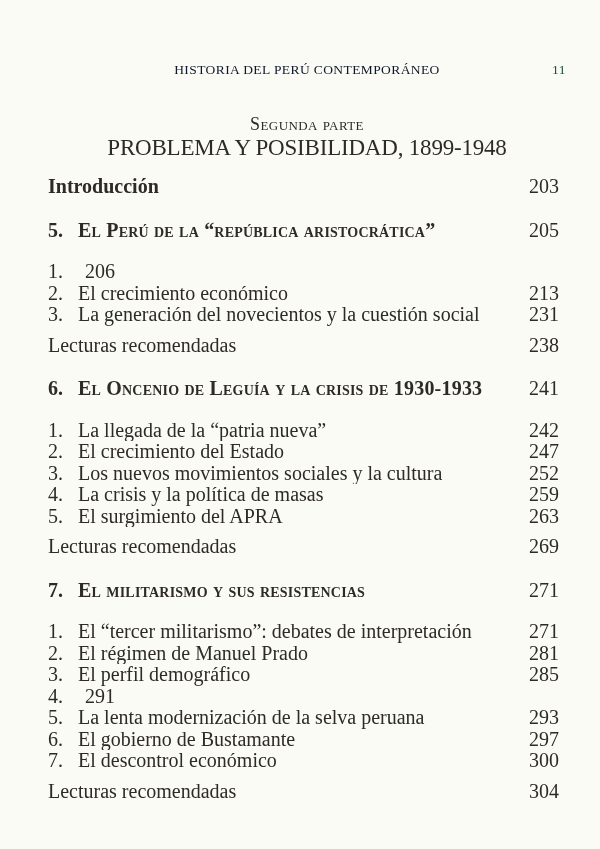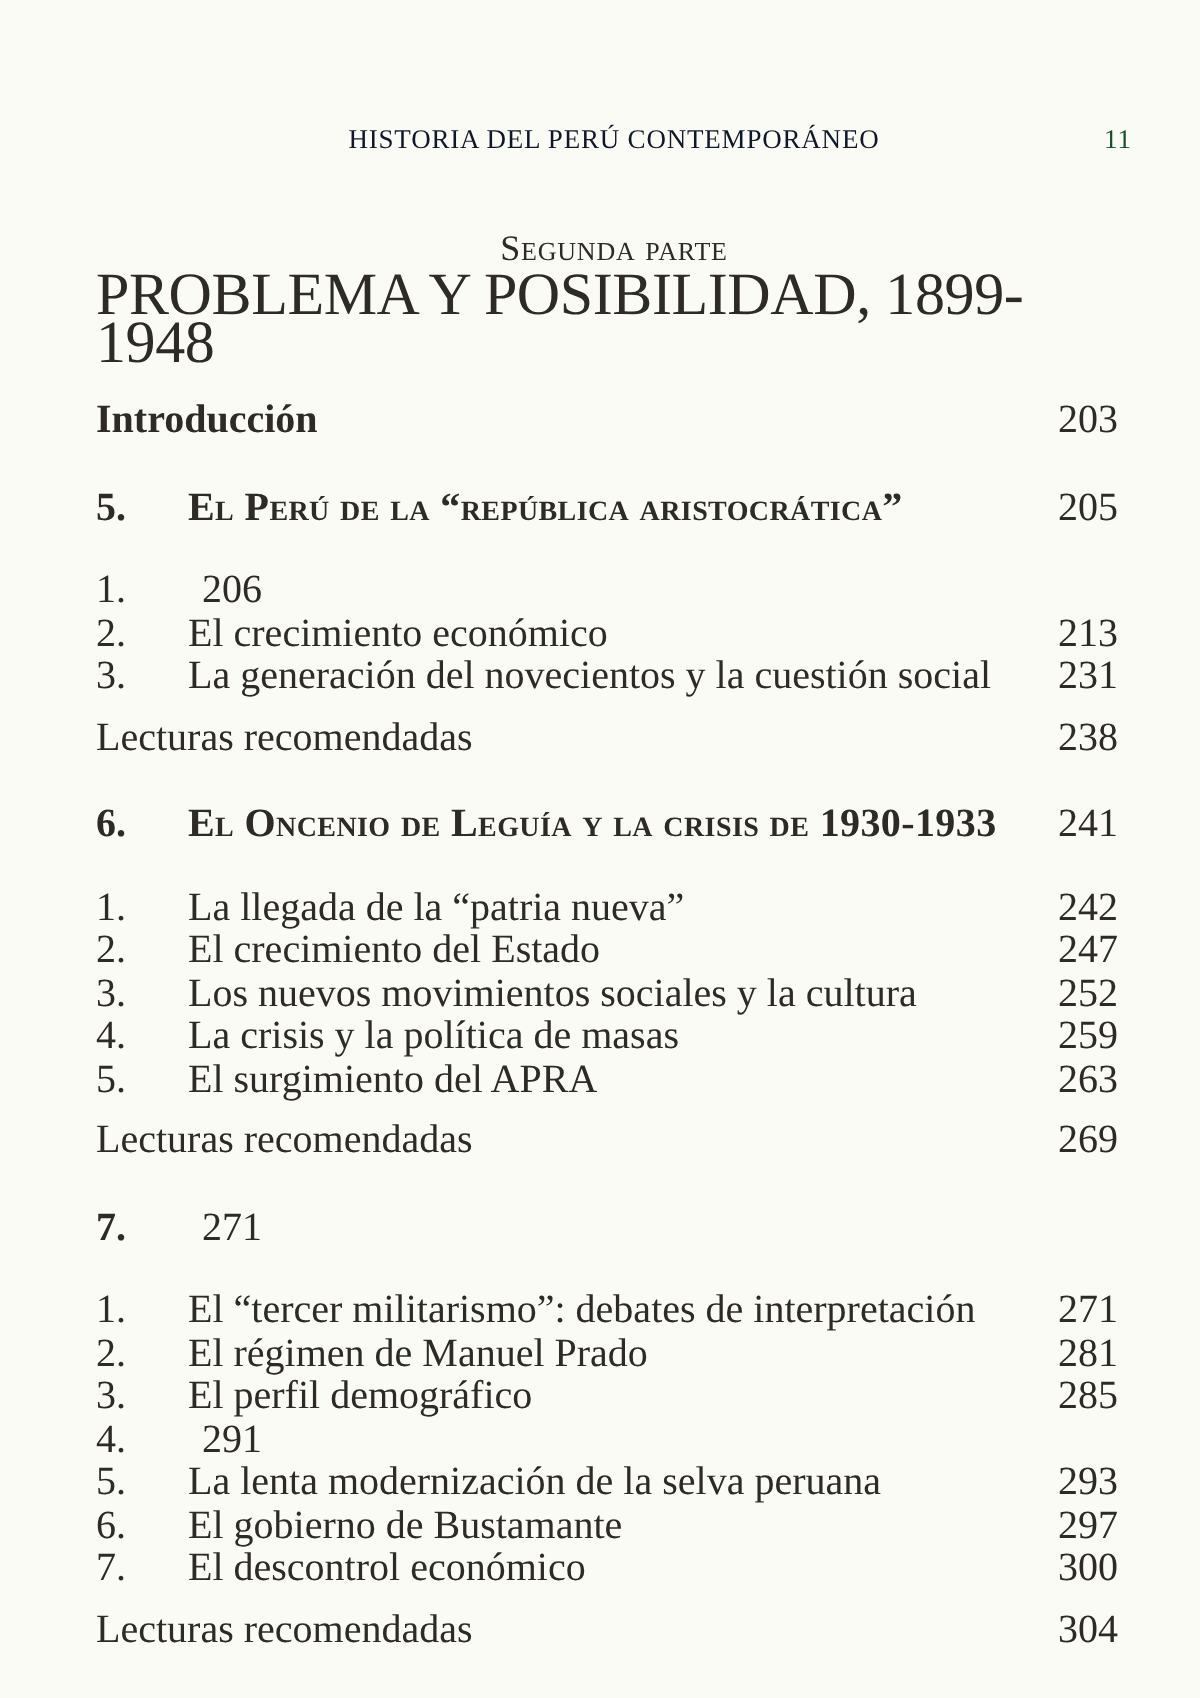--- a/index.html
+++ b/index.html
@@ -46,34 +46,34 @@
     margin-top: 37px;
     text-align: center;
     font-weight: normal;
     font-variant: small-caps;
     font-size: 18px;
     line-height: 20px;
     letter-spacing: 0.4px;
   }
   .part-title {
     margin-top: 2px;
-    font-size: 30px;
+    text-align: center;
+    font-size: 23px;
     line-height: 24px;
     letter-spacing: -0.2px;
   }
   
   .toc {
     margin-top: 16px;
   }
   .toc-row {
     display: flex;
     align-items: baseline;
     line-height: 21.5px;
     font-size: 20px;
-    gap: 16px;
   }
   .toc-row .num {
     flex: none;
     width: 30px;
   }
   .toc-row .txt {
     flex: 1 1 auto;
     white-space: nowrap;
     overflow: hidden;
   }
@@ -168,20 +168,21 @@
         <span class="num">5.</span>
         <span class="txt">El surgimiento del APRA</span>
         <span class="pg">263</span>
       </div>
       <div class="toc-row r-plain">
         <span class="txt">Lecturas recomendadas</span>
         <span class="pg">269</span>
       </div>
       <div class="toc-row r-chapter">
         <span class="num">7.</span>
+        <span class="txt">El militarismo y sus resistencias</span>
         <span class="pg">271</span>
       </div>
       <div class="toc-row r-item group-start">
         <span class="num">1.</span>
         <span class="txt">El “tercer militarismo”: debates de interpretación</span>
         <span class="pg">271</span>
       </div>
       <div class="toc-row r-item">
         <span class="num">2.</span>
         <span class="txt">El régimen de Manuel Prado</span>

